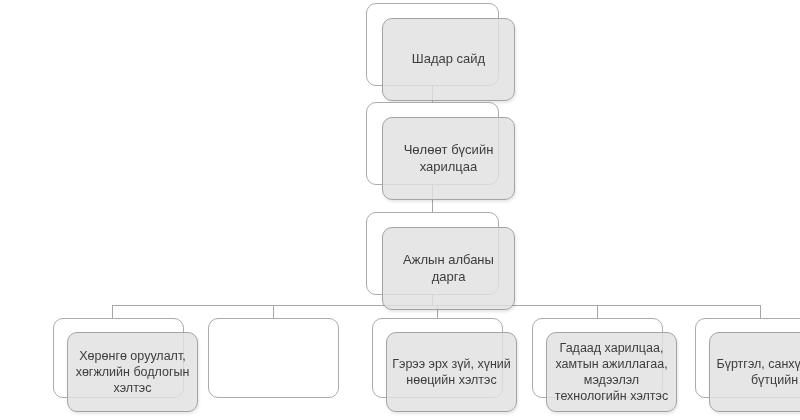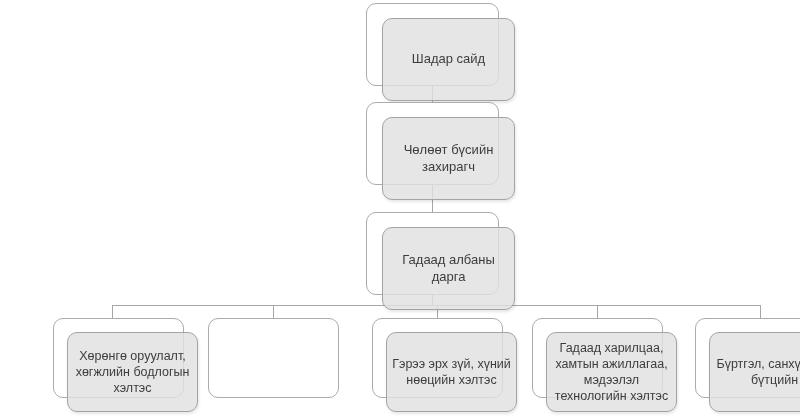--- a/index.html
+++ b/index.html
@@ -101,28 +101,28 @@
   <div class="node chain" id="node-chain-0">
     <div class="back"></div>
     <div class="front">
       <span>Шадар сайд</span>
     </div>
   </div>
 
   <div class="node chain" id="node-chain-1">
     <div class="back"></div>
     <div class="front">
-      <span>Чөлөөт бүсийн захирагч</span>
+      <span>Чөлөөт бүсийн харилцаа</span>
     </div>
   </div>
 
   <div class="node chain" id="node-chain-2">
     <div class="back"></div>
     <div class="front">
-      <span>Гадаад албаны дарга</span>
+      <span>Ажлын албаны дарга</span>
     </div>
   </div>
 
   <div class="node dept" id="node-dept-0">
     <div class="back"></div>
     <div class="front">
       <span>Хөрөнгө оруулалт, хөгжлийн бодлогын хэлтэс</span>
     </div>
   </div>
 

